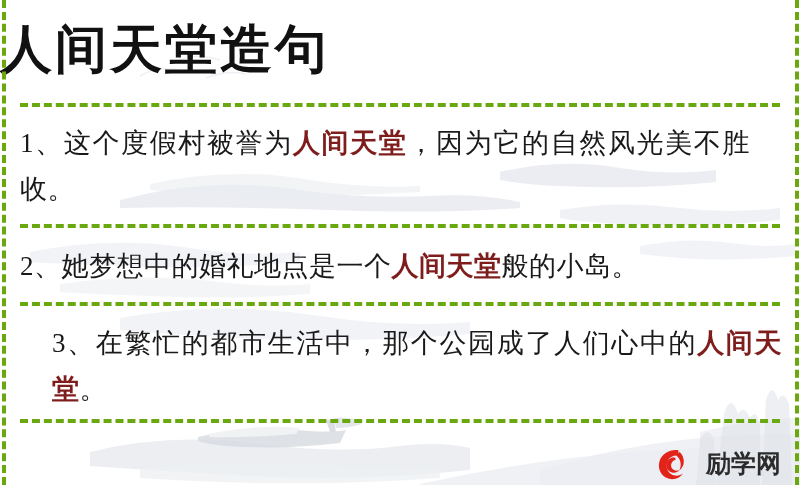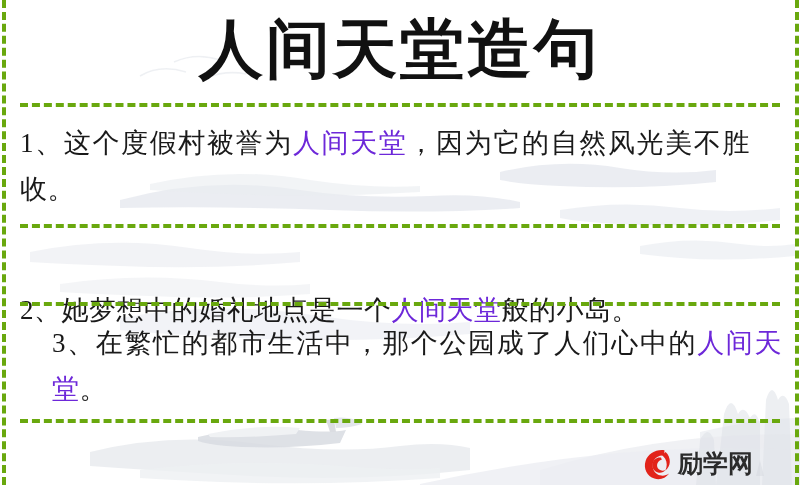--- a/index.html
+++ b/index.html
@@ -58,23 +58,22 @@
   .sep-2 { top: 224px; }
   .sep-3 { top: 302px; }
   .sep-4 { top: 419px; }
 
   
   .title {
     position: absolute;
     top: 10px;
     left: 0;
     width: 800px;
-    text-align: center;
     font-family: "DejaVu Serif", "Liberation Serif", serif;
-    font-size: 64px;
+    font-size: 52px;
     font-weight: bold;
     letter-spacing: 3px;
     color: #111111;
     line-height: 78px;
     z-index: 2;
     white-space: nowrap;
   }
 
   
   .sentences {
@@ -89,36 +88,36 @@
     left: 20px;
     width: 730px;
     font-family: "Liberation Serif", "DejaVu Serif", serif;
     font-size: 27px;
     line-height: 46px;
     color: #1a1a1a;
     letter-spacing: 0.5px;
     text-align: justify;
   }
   .s1 { top: 17px; }
-  .s2 { top: 140px; margin-top: 44px; }
+  .s2 { top: 140px; }
   .s3 { top: 217px; margin-left: 32px; }
 
   .hl {
-    color: #6d28d9;
-    font-weight: normal;
+    color: #7f1d1d;
+    font-weight: bold;
   }
 
   
   .logo {
     position: absolute;
-    left: 640px;
+    left: 654px;
     top: 447px;
     display: flex;
     align-items: center;
-    gap: 4px;
+    gap: 18px;
     z-index: 4;
   }
   .logo-mark {
     width: 34px;
     height: 34px;
     flex: 0 0 34px;
   }
   .logo-text {
     font-family: "DejaVu Sans", "Liberation Sans", sans-serif;
     font-size: 25px;

